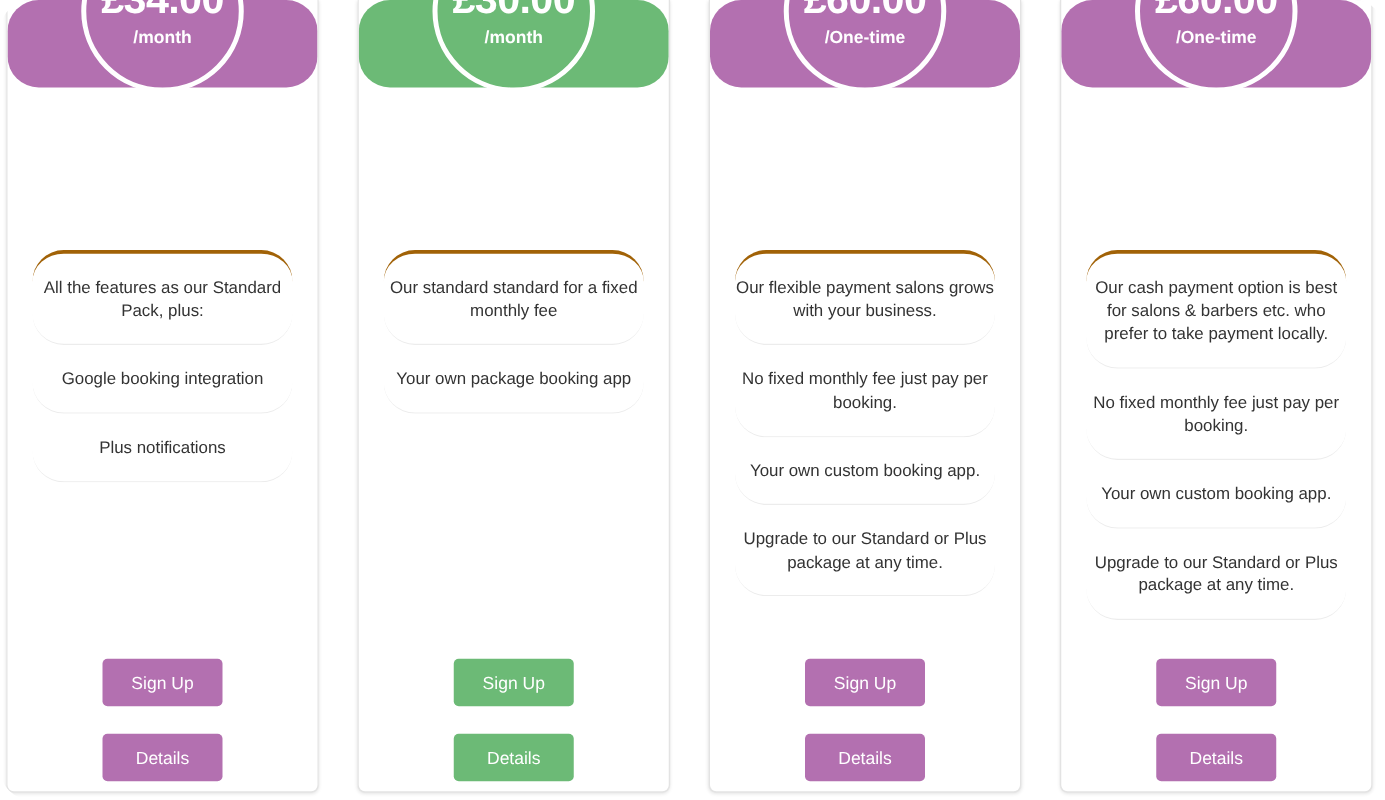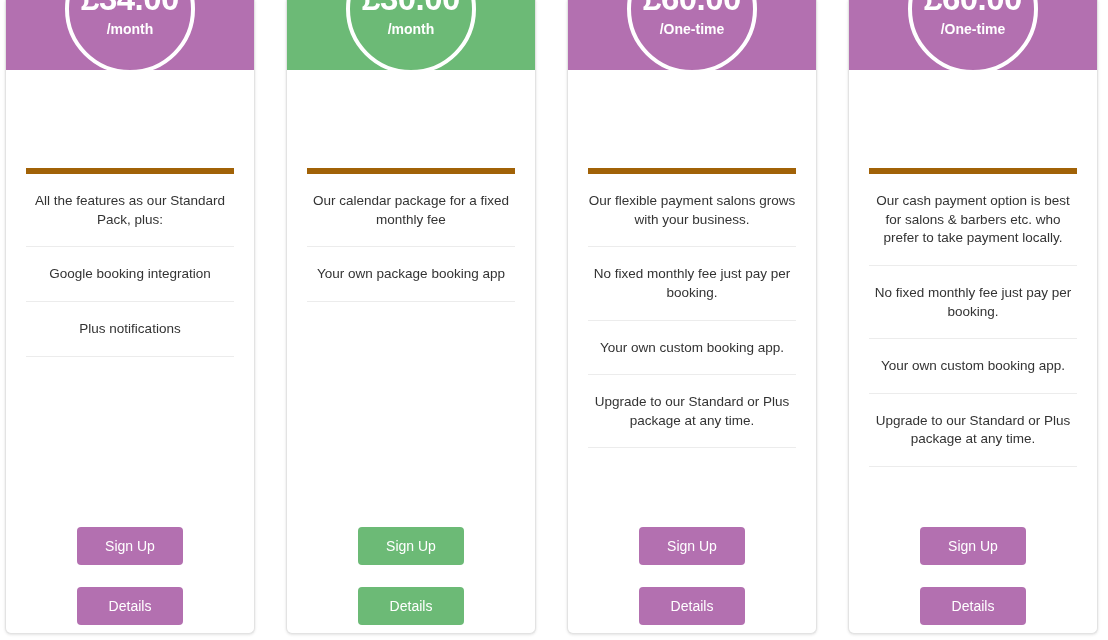--- a/index.html
+++ b/index.html
@@ -1,15 +1,15 @@
 <!DOCTYPE html>
 <html><head>
 <meta charset="utf-8">
 <style>
-  * { box-sizing: border-box; margin: 0; padding: 0; }
+  * { box-sizing: border-box; margin: 0; padding: 0; border-radius: 25px; }
 
   html, body {
     width: 1108px;
     height: 640px;
     overflow: hidden;
     background: #ffffff;
     font-family: "Liberation Sans", sans-serif;
   }
 
   #pricing-grid {
@@ -96,34 +96,35 @@
     position: relative;
     padding: 18px 0 17px 0;
     text-align: center;
     font-size: 13.5px;
     line-height: 1.38;
     color: #333333;
     border-bottom: 1px solid #ececec;
   }
 
   .features .feature-item:first-child {
-    border-top: 6px solid #a16207;
+    border-top: 3px solid #a16207;
+    margin-top: 32px;
   }
 
   
   .card-actions {
     margin-top: auto;
     padding-bottom: 8px;
     display: flex;
     flex-direction: column;
     align-items: center;
   }
 
   .btn {
-    width: 106px;
+    width: 96px;
     height: 38px;
     border: none;
     border-radius: 4px;
     color: #ffffff;
     font-size: 14px;
     font-family: "Liberation Sans", sans-serif;
     cursor: pointer;
     display: flex;
     align-items: center;
     justify-content: center;
@@ -157,21 +158,21 @@
     </div>
     <div class="pricing-card">
       <div class="card-header" style="background: rgb(108, 186, 118);">
         <div class="price-circle" style="background: rgb(108, 186, 118);">
           <div class="price-amount">£30.00</div>
           <div class="price-period">/month</div>
         </div>
       </div>
       <div class="card-body">
         <ul class="features">
-          <li class="feature-item">Our calendar package for a fixed monthly fee</li>
+          <li class="feature-item">Our standard standard for a fixed monthly fee</li>
           <li class="feature-item">Your own package booking app</li>
         </ul>
         <div class="card-actions">
           <button class="btn btn-signup" style="background: rgb(108, 186, 118);">Sign Up</button>
           <button class="btn btn-details" style="background: rgb(108, 186, 118);">Details</button>
         </div>
       </div>
     </div>
     <div class="pricing-card">
       <div class="card-header" style="background: rgb(179, 112, 176);">

